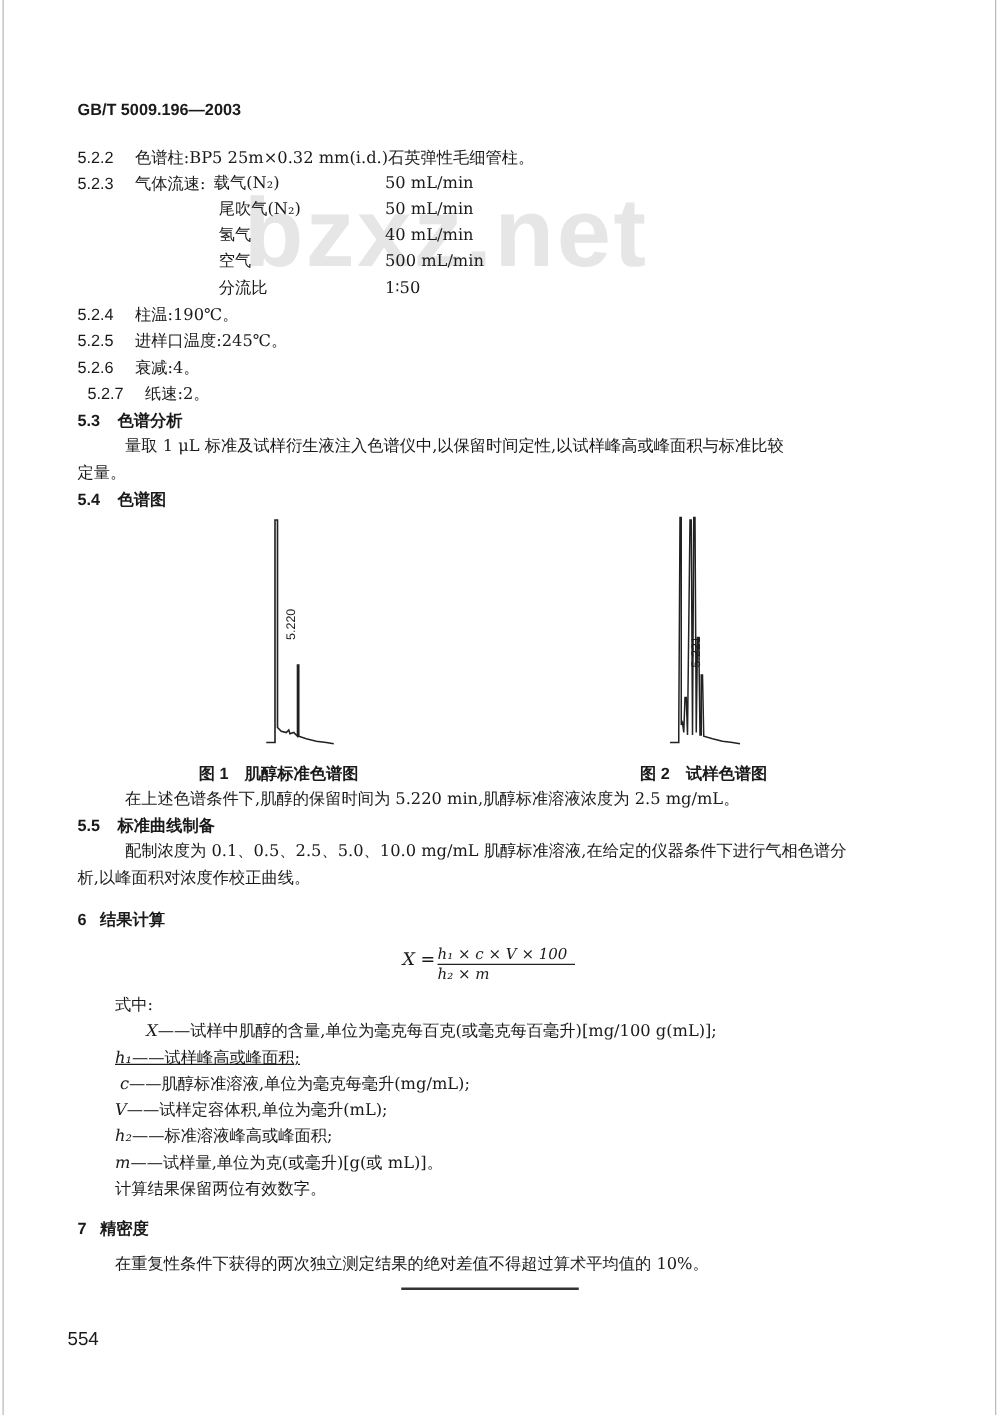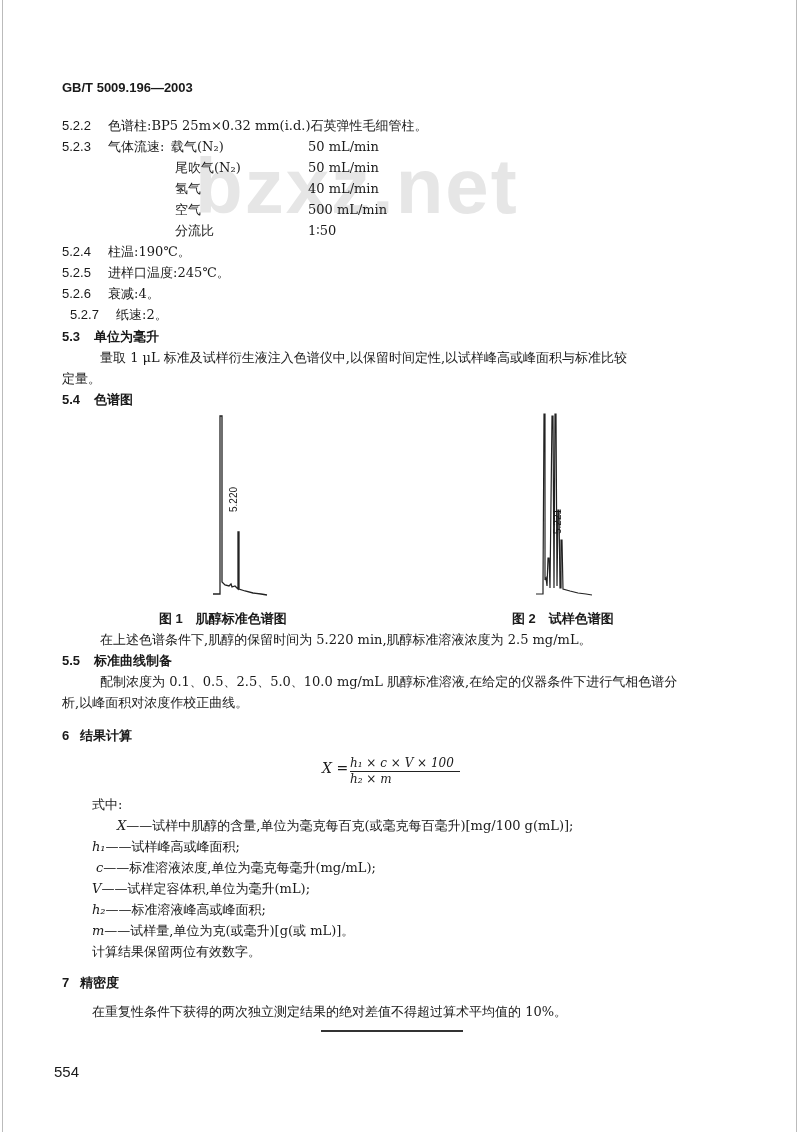--- a/index.html
+++ b/index.html
@@ -72,21 +72,21 @@
     <span class="num">5.2.5</span><span>进样口温度:245℃。</span>
   </div>
   <div class="abs t" style="left:62px;top:284px;">
     <span class="num">5.2.6</span><span>衰减:4。</span>
   </div>
   <div class="abs t" style="left:70px;top:305px;">
     <span class="num">5.2.7</span><span>纸速:2。</span>
   </div>
 
   <div class="abs hd" style="left:62px;top:327px;line-height:20px;">
-    <span style="display:inline-block;width:32px;">5.3</span><span>单位为毫升</span>
+    <span style="display:inline-block;width:32px;">5.3</span><span>色谱分析</span>
   </div>
   <div class="abs t" style="left:100px;top:348px;">量取 1 μL 标准及试样衍生液注入色谱仪中,以保留时间定性,以试样峰高或峰面积与标准比较</div>
   <div class="abs t" style="left:62px;top:369px;">定量。</div>
 
   <div class="abs hd" style="left:62px;top:390px;line-height:20px;">
     <span style="display:inline-block;width:32px;">5.4</span><span>色谱图</span>
   </div>
 
   <svg style="left:205px;top:410px;" width="70" height="190" viewBox="0 0 70 190">
     <polyline points="8,184 15,184 15,178 15,6 17,6 17,172 20,175 24,176 26,174 27,177 30,176 32,178 33,179 33,122 34,122 34,179 40,181 48,183 56,184 62,185" fill="none" stroke="#222" stroke-width="1.3"></polyline>
@@ -116,25 +116,25 @@
   <div class="formula">X =</div>
   <div class="frac">
     <div class="num-line">h₁ × c × V × 100</div>
     <div class="den-line">h₂ × m</div>
   </div>
 
   <div class="abs t" style="left:92px;top:795px;">式中:</div>
   <div class="abs t" style="left:92px;top:816px;margin-left:25px;">
     <i>X</i><span>——试样中肌醇的含量,单位为毫克每百克(或毫克每百毫升)[mg/100 g(mL)];</span>
   </div>
-  <div class="abs t" style="left:92px;top:837px;">
+  <div class="abs t" style="left:92px;top:837px;text-decoration:underline;">
     <i>h₁</i><span>——试样峰高或峰面积;</span>
   </div>
   <div class="abs t" style="left:96px;top:858px;">
-    <i>c</i><span>——标准溶液浓度,单位为毫克每毫升(mg/mL);</span>
+    <i>c</i><span>——肌醇标准溶液,单位为毫克每毫升(mg/mL);</span>
   </div>
   <div class="abs t" style="left:92px;top:879px;">
     <i>V</i><span>——试样定容体积,单位为毫升(mL);</span>
   </div>
   <div class="abs t" style="left:92px;top:900px;">
     <i>h₂</i><span>——标准溶液峰高或峰面积;</span>
   </div>
   <div class="abs t" style="left:92px;top:921px;">
     <i>m</i><span>——试样量,单位为克(或毫升)[g(或 mL)]。</span>
   </div>

